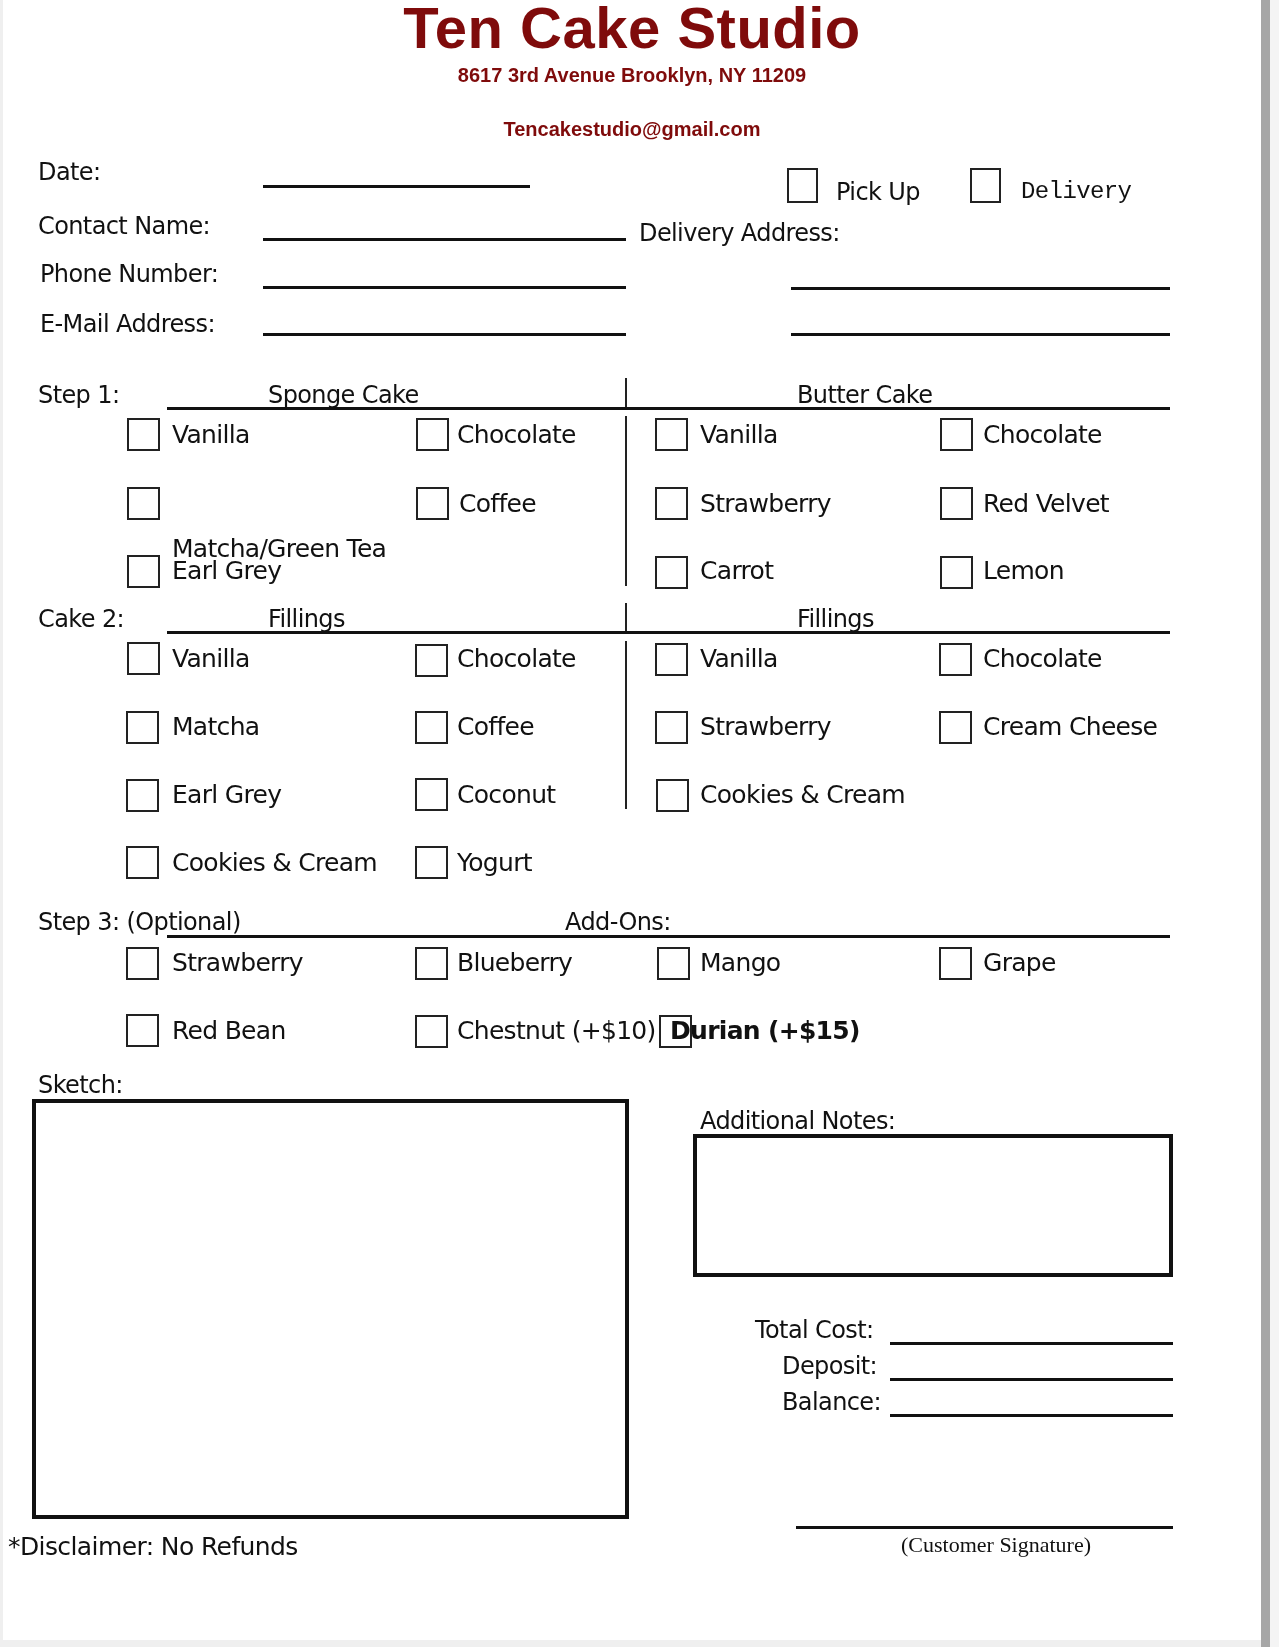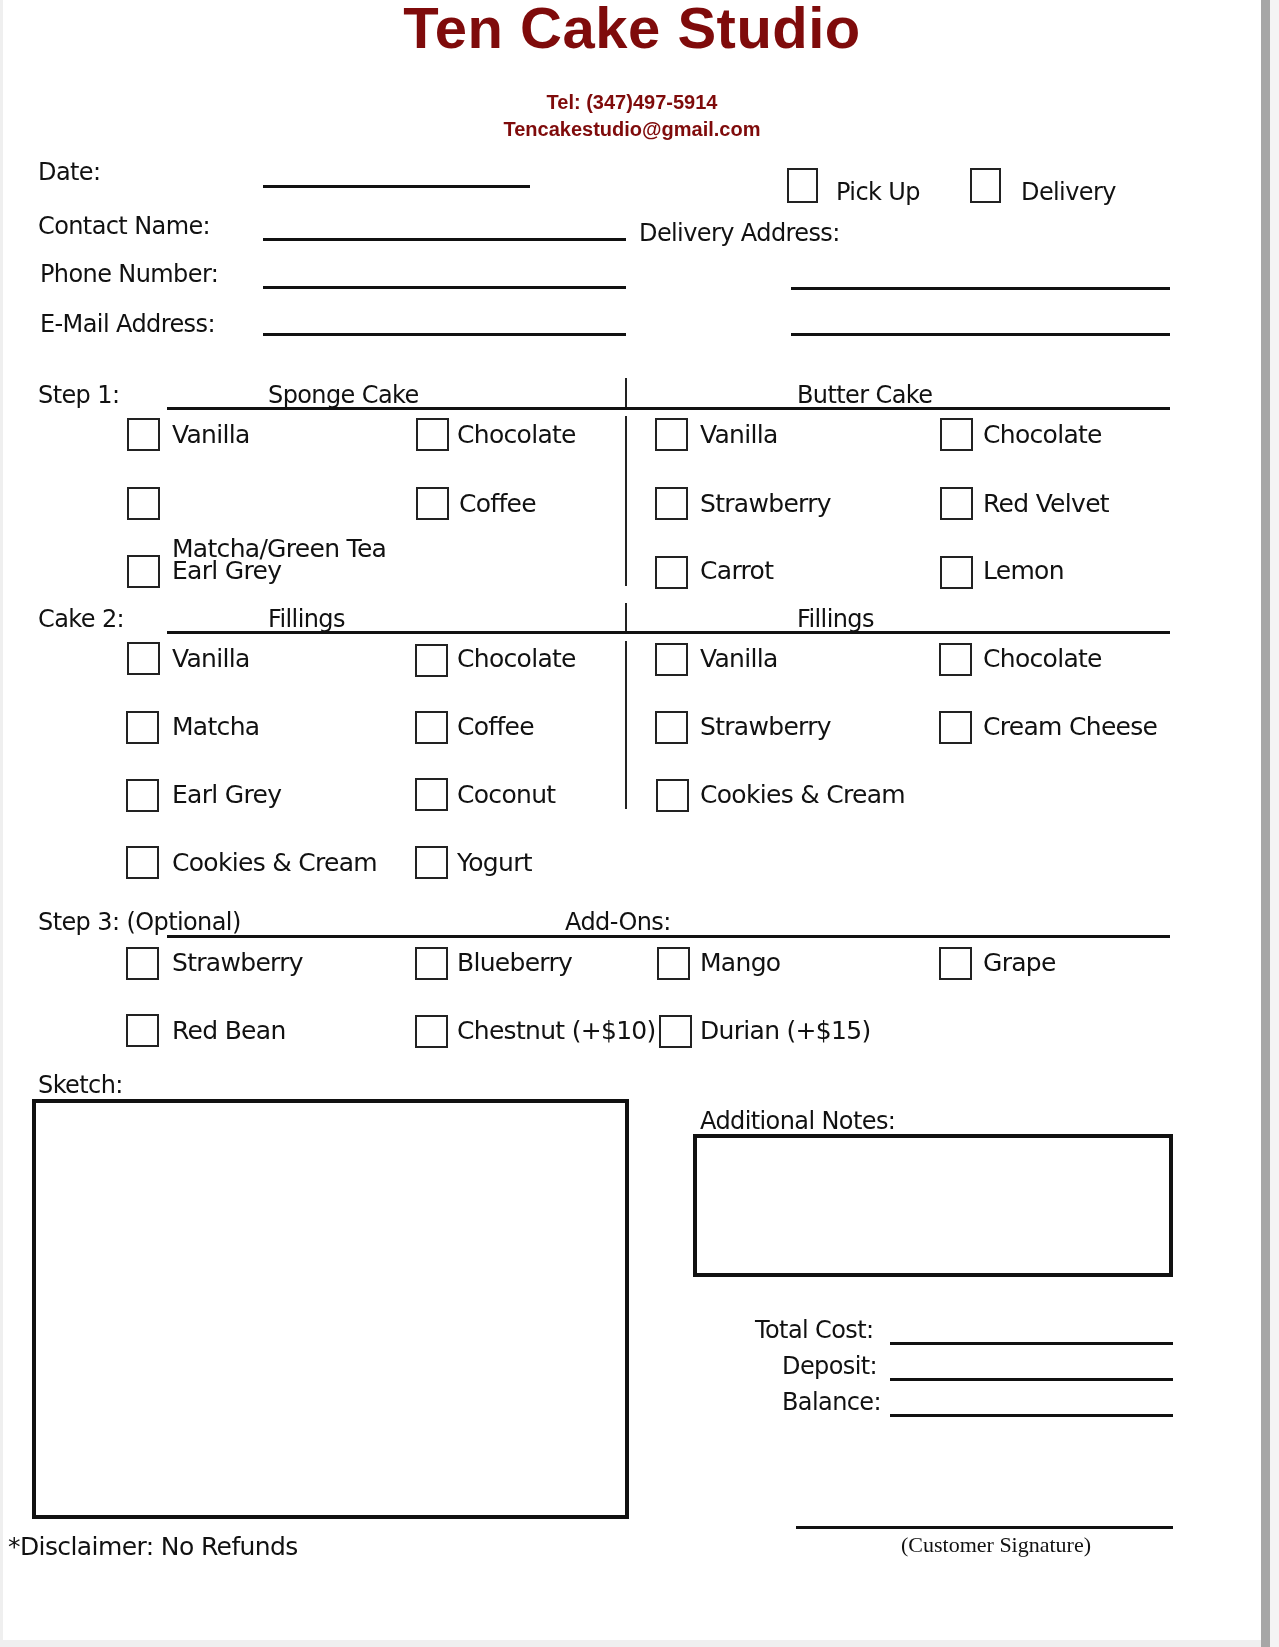--- a/index.html
+++ b/index.html
@@ -24,39 +24,39 @@
   .box { position:absolute; border:4px solid #111; box-sizing:border-box; background:#fff; }
   .sig { font-family:"Liberation Serif", serif; font-size:22px; color:#111; }
 </style>
 </head>
 <body>
 
 <div class="left-edge"></div>
 <div class="page">
 
   <div class="abs title">Ten Cake Studio</div>
-  <div class="abs sub" style="top:91px;">Tel: (347)497-5914</div>
+  <div class="abs sub" style="top:64px;">8617 3rd Avenue Brooklyn, NY 11209</div>
   <div class="abs sub" style="top:118px;">Tencakestudio@gmail.com</div>
 
   <div class="abs lbl" style="left:35px;top:158px;">Date:</div>
   <div class="hline" style="left:260px;top:185px;width:267px;"></div>
 
   <div class="abs lbl" style="left:35px;top:212px;">Contact Name:</div>
   <div class="hline" style="left:260px;top:238px;width:363px;"></div>
 
   <div class="abs lbl" style="left:37px;top:260px;">Phone Number:</div>
   <div class="hline" style="left:260px;top:286px;width:363px;"></div>
 
   <div class="abs lbl" style="left:37px;top:310px;">E-Mail Address:</div>
   <div class="hline" style="left:260px;top:333px;width:363px;"></div>
 
   <div class="cb" style="left:784px;top:168px;width:31px;height:35px;"></div>
   <div class="abs lbl" style="left:833px;top:178px;">Pick Up</div>
   <div class="cb" style="left:967px;top:168px;width:31px;height:35px;"></div>
-  <div class="abs lbl" style="left:1018px;top:178px;">Delivery</div>
+  <div class="abs lbl" style="left:1018px;top:178px;font-family:Liberation Mono, monospace;">Delivery</div>
   <div class="abs lbl" style="left:636px;top:219px;">Delivery Address:</div>
   <div class="hline" style="left:788px;top:287px;width:379px;"></div>
   <div class="hline" style="left:788px;top:333px;width:379px;"></div>
 
   <div class="abs lbl" style="left:35px;top:381px;">Step 1:</div>
   <div class="abs lbl" style="left:265px;top:381px;">Sponge Cake</div>
   <div class="abs lbl" style="left:794px;top:381px;">Butter Cake</div>
   <div class="hline" style="left:164px;top:407px;width:1003px;"></div>
   <div class="vline" style="left:622px;top:378px;height:29px;"></div>
   <div class="vline" style="left:622px;top:416px;height:170px;"></div>
@@ -130,21 +130,21 @@
   <div class="abs opt" style="left:454px;top:948px;">Blueberry</div>
   <div class="cb" style="left:654px;top:947px;"></div>
   <div class="abs opt" style="left:697px;top:948px;">Mango</div>
   <div class="cb" style="left:936px;top:947px;"></div>
   <div class="abs opt" style="left:980px;top:948px;">Grape</div>
   <div class="cb" style="left:123px;top:1014px;"></div>
   <div class="abs opt" style="left:169px;top:1016px;">Red Bean</div>
   <div class="cb" style="left:412px;top:1015px;"></div>
   <div class="abs opt" style="left:454px;top:1016px;">Chestnut (+$10)</div>
   <div class="cb" style="left:656px;top:1015px;"></div>
-  <div class="abs opt" style="left:697px;top:1016px;">Durian (+$15)</div>
+  <div class="abs opt" style="left:667px;top:1016px;font-weight:bold;">Durian (+$15)</div>
 
   <div class="abs lbl" style="left:35px;top:1071px;">Sketch:</div>
   <div class="box" style="left:29px;top:1099px;width:597px;height:420px;"></div>
 
   <div class="abs lbl" style="left:697px;top:1107px;">Additional Notes:</div>
   <div class="box" style="left:690px;top:1134px;width:480px;height:143px;"></div>
 
   <div class="abs lbl" style="left:752px;top:1316px;">Total Cost:</div>
   <div class="hline" style="left:887px;top:1342px;width:283px;"></div>
   <div class="abs lbl" style="left:779px;top:1352px;">Deposit:</div>

